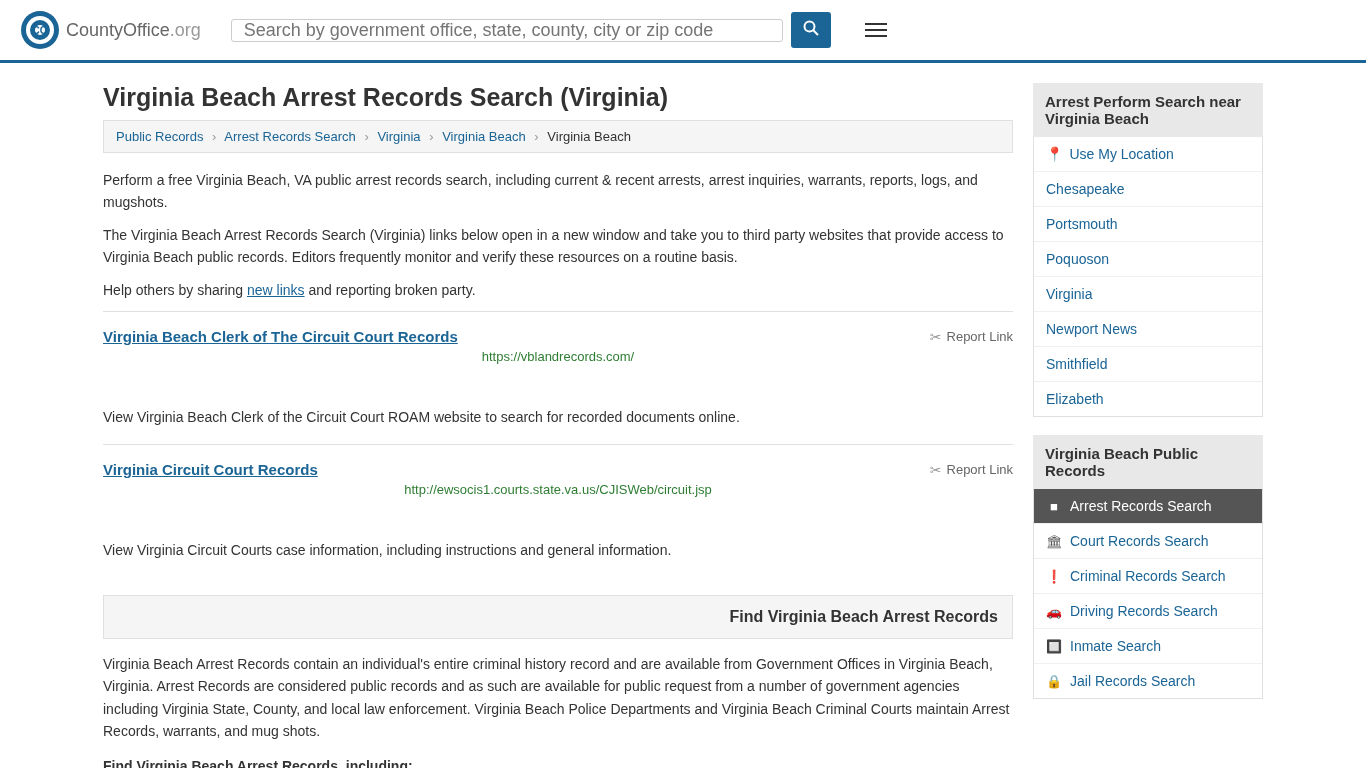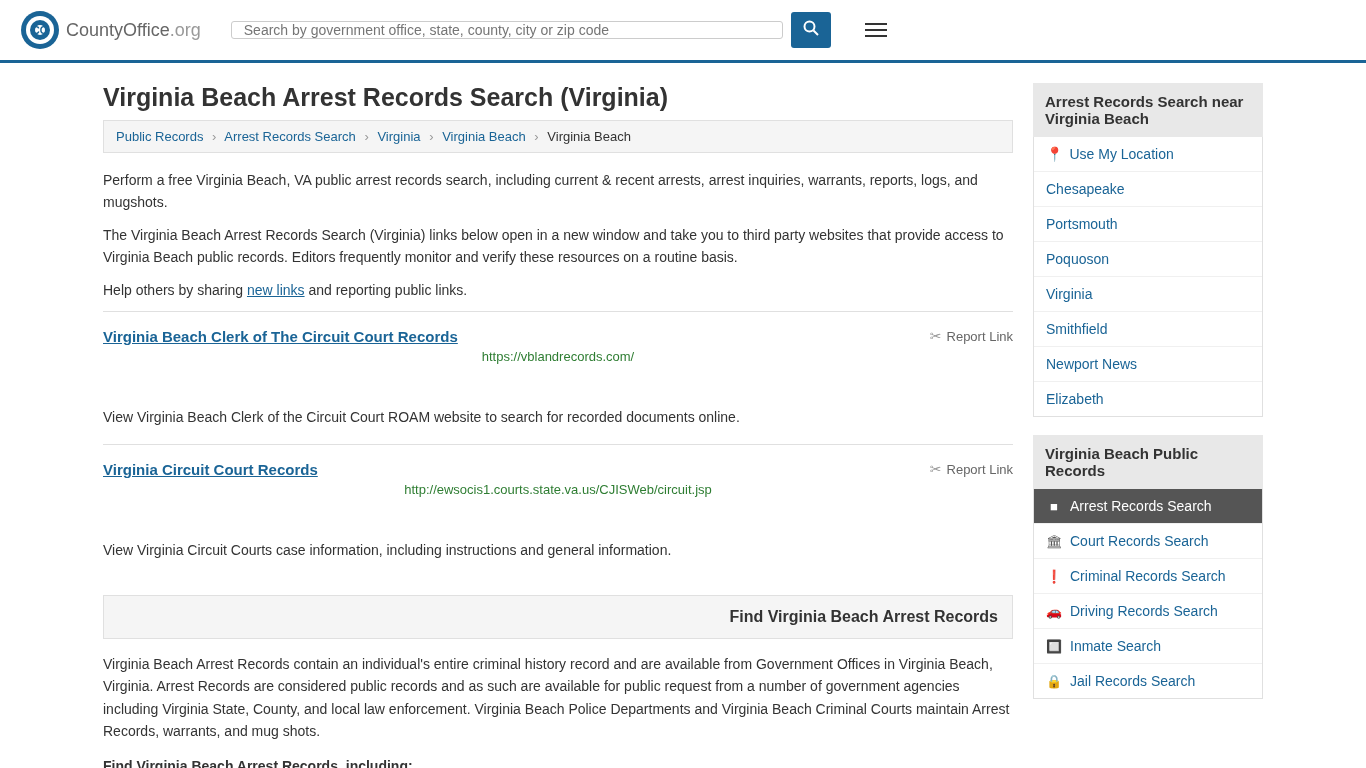--- a/index.html
+++ b/index.html
@@ -38,21 +38,21 @@
       gap: 8px;
       flex: 1;
       max-width: 600px;
       margin: 0 30px;
     }
     .search-input {
       flex: 1;
       padding: 0 12px;
       border: 1px solid #ccc;
       border-radius: 3px;
-      font-size: 14px;
+      font-size: 18px;
       color: #999;
     }
     .search-btn {
       background: #1a6496;
       border: none;
       padding: 8px 12px;
       border-radius: 3px;
       cursor: pointer;
       color: #fff;
       font-size: 16px;
@@ -124,21 +124,21 @@
     }
 
     
     .record-card {
       border-top: 1px solid #e0e0e0;
       padding: 16px 0;
     }
     .record-card-header {
       display: flex;
       justify-content: space-between;
-      align-items: center;
+      align-items: flex-end;
       margin-bottom: 4px;
     }
     .record-card-title a {
       font-size: 15px;
       font-weight: bold;
       color: #1a6496;
       text-decoration: underline;
     }
     .report-link {
       display: flex;
@@ -301,21 +301,21 @@
       <a href="#">Virginia</a>
       <span class="sep">›</span>
       <a href="#">Virginia Beach</a>
       <span class="sep">›</span>
       <span>Virginia Beach</span>
     </div>
 
     <p class="description">Perform a free Virginia Beach, VA public arrest records search, including current &amp; recent arrests, arrest inquiries, warrants, reports, logs, and mugshots.</p>
     <p class="description">The Virginia Beach Arrest Records Search (Virginia) links below open in a new window and take you to third party websites that provide access to Virginia Beach public records. Editors frequently monitor and verify these resources on a routine basis.</p>
     <p class="description">
-      <span>Help others by sharing </span><a href="#">new links</a><span> and reporting public links.</span>
+      <span>Help others by sharing </span><a href="#">new links</a><span> and reporting broken party.</span>
     </p>
 
     <div class="record-card">
       <div class="record-card-header">
         <div class="record-card-title">
           <a href="#">Virginia Beach Clerk of The Circuit Court Records</a>
         </div>
         <div class="report-link">
           <span class="report-icon">✂</span>
           <span>Report Link</span>
@@ -347,21 +347,21 @@
 
     <p class="body-text">
       <strong>Find Virginia Beach Arrest Records, including:</strong>
     </p>
 
   </div>
 
   <div class="sidebar">
 
     <div class="sidebar-section">
-      <div class="sidebar-section-header">Arrest Records Search near Virginia Beach</div>
+      <div class="sidebar-section-header">Arrest Perform Search near Virginia Beach</div>
       <ul class="near-list">
         <li>
           <a href="#">
             <span class="use-my-location">
               <span class="location-icon">📍</span>
               <span>Use My Location</span>
             </span>
           </a>
         </li>
         <li>
@@ -370,24 +370,24 @@
         <li>
             <a href="#">Portsmouth</a>
           </li>
         <li>
             <a href="#">Poquoson</a>
           </li>
         <li>
             <a href="#">Virginia</a>
           </li>
         <li>
+            <a href="#">Newport News</a>
+          </li>
+        <li>
             <a href="#">Smithfield</a>
-          </li>
-        <li>
-            <a href="#">Newport News</a>
           </li>
         <li>
             <a href="#">Elizabeth</a>
           </li>
       </ul>
     </div>
 
     <div class="sidebar-section">
       <div class="sidebar-section-header">Virginia Beach Public Records</div>
       <ul class="sidebar-list">

